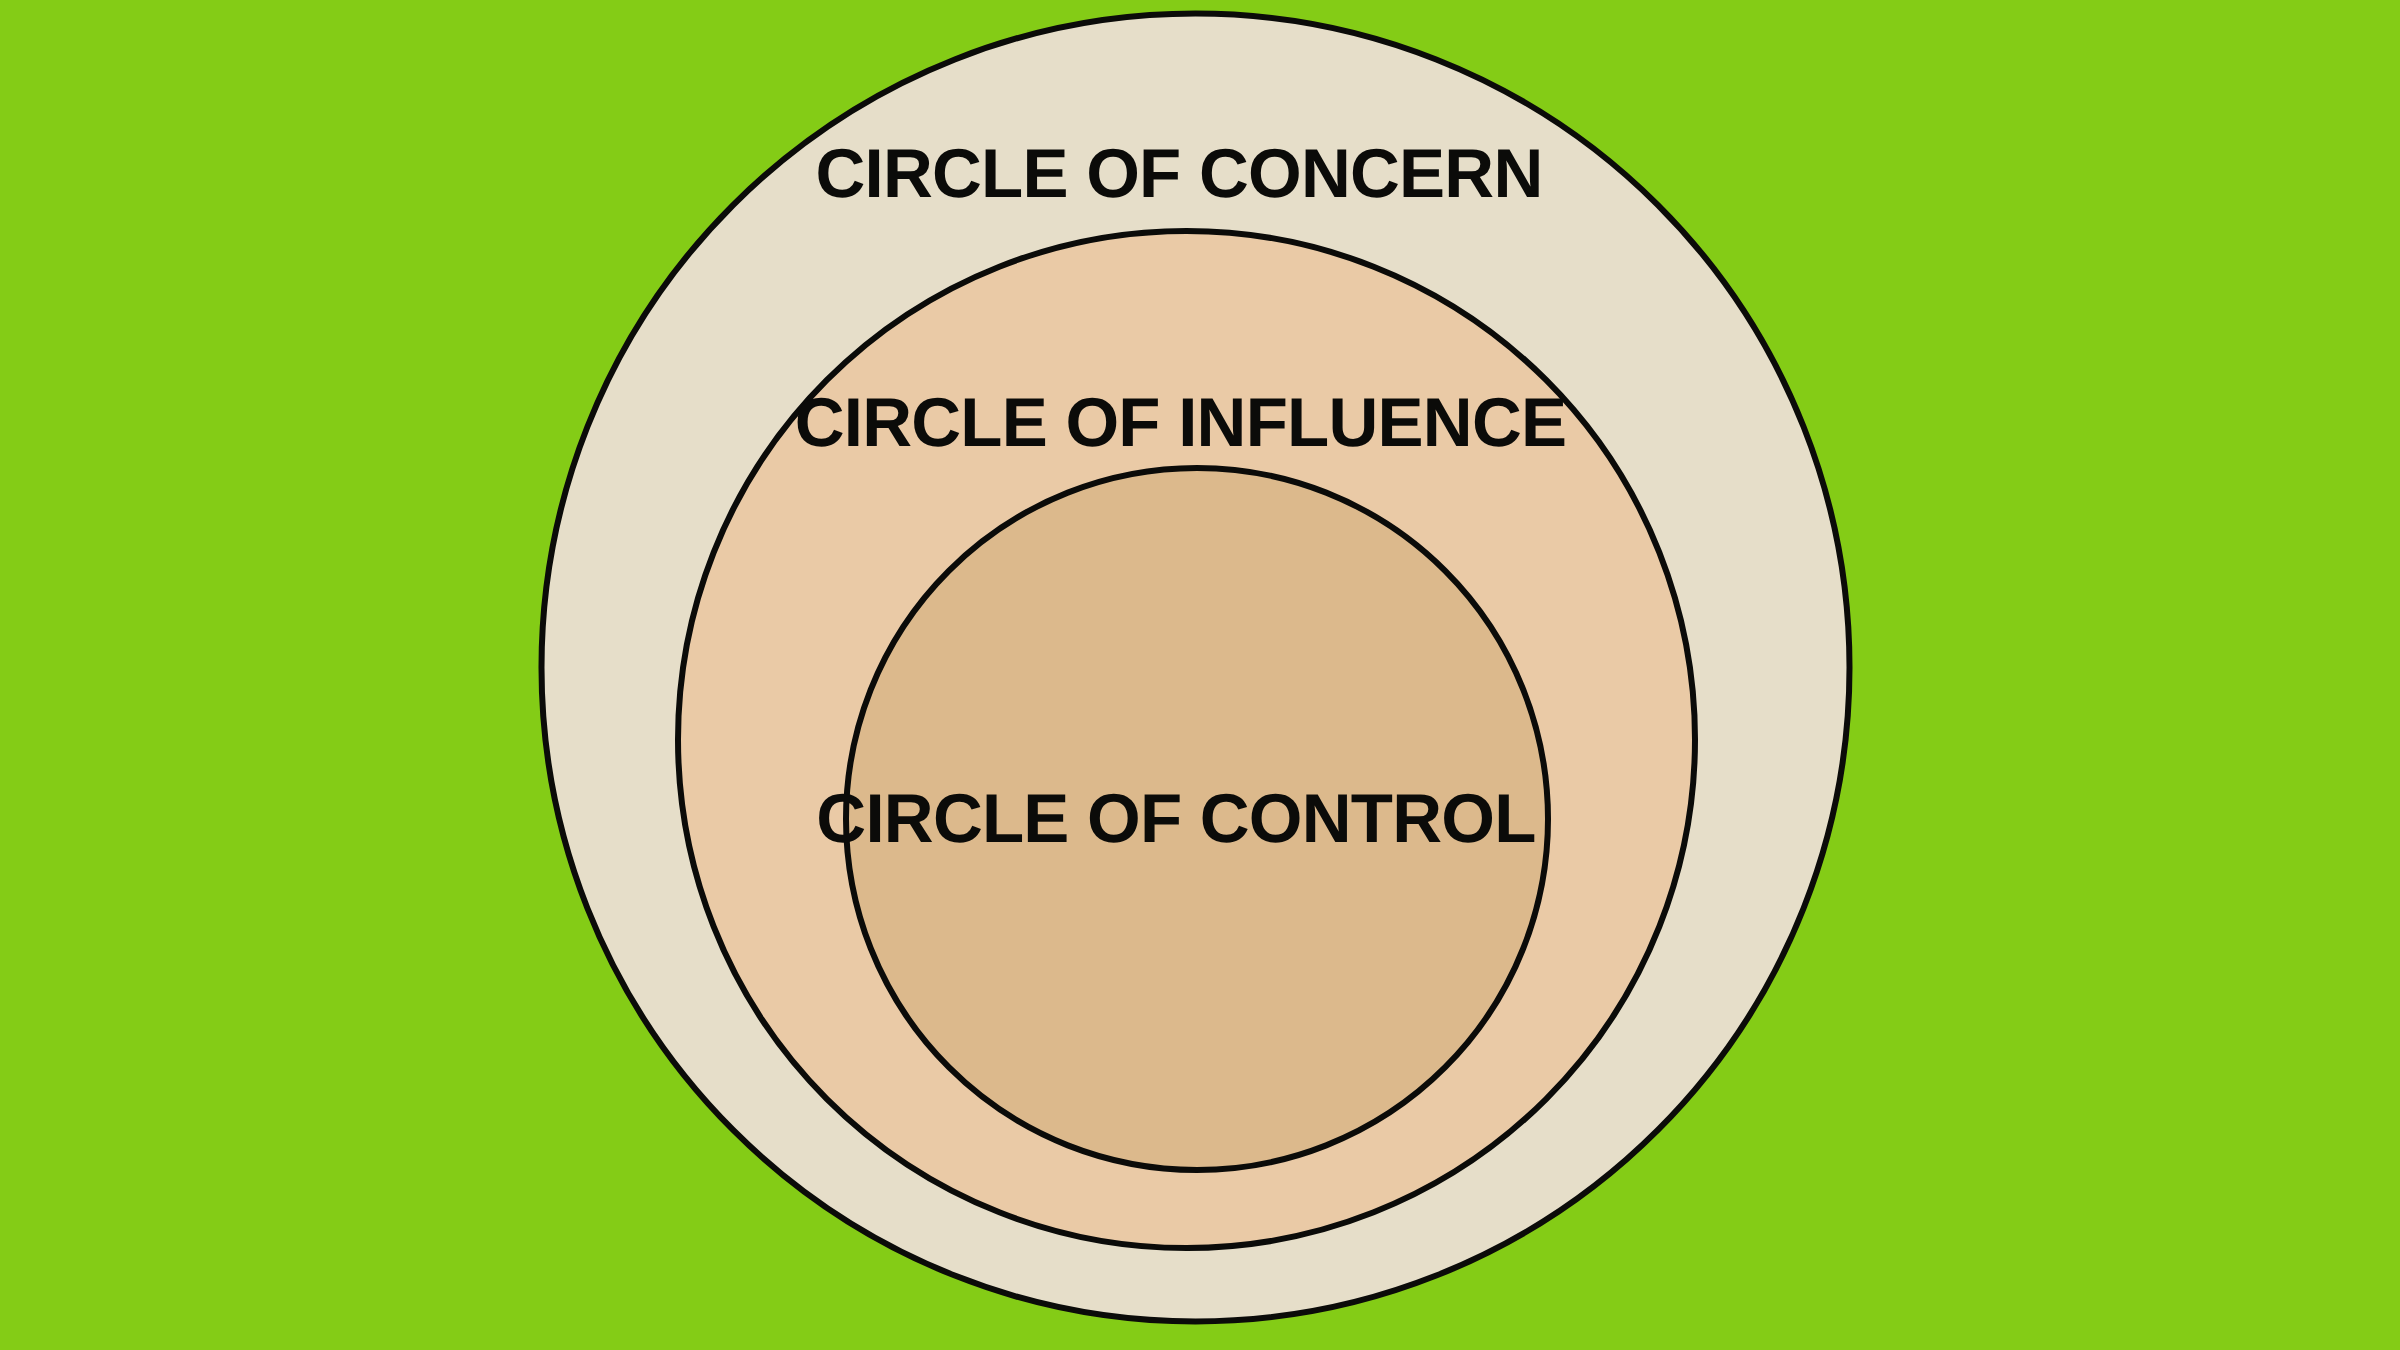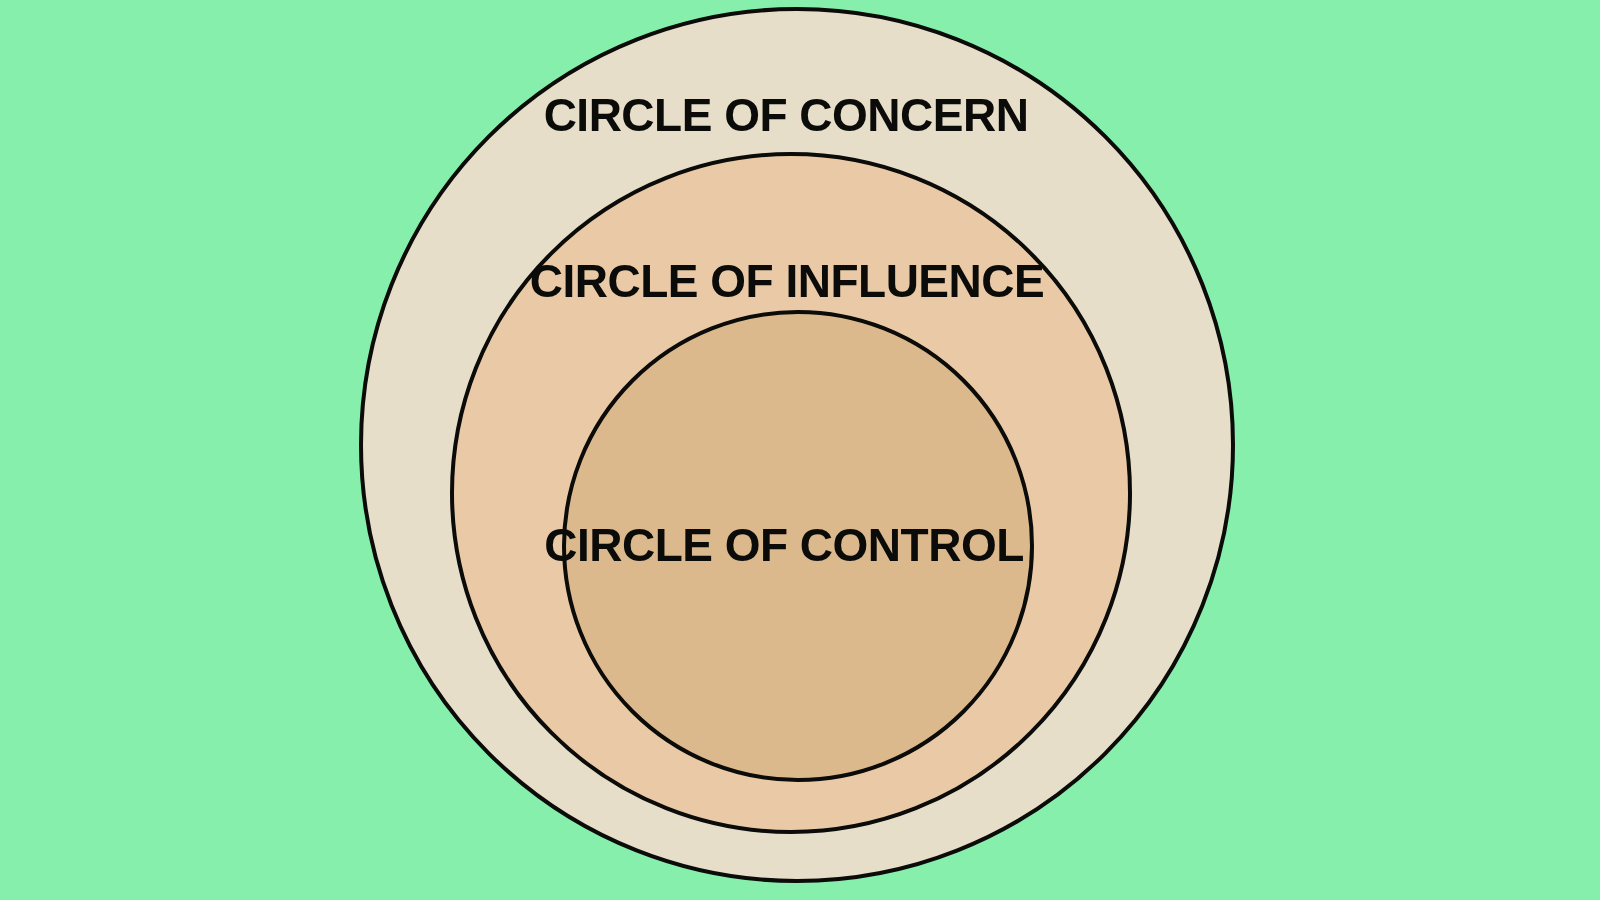--- a/index.html
+++ b/index.html
@@ -8,21 +8,21 @@
     width: 1600px;
     height: 900px;
     background: #FFFFFF;
     overflow: hidden;
     font-family: "Liberation Sans", sans-serif;
   }
   .stage {
     position: relative;
     width: 1600px;
     height: 900px;
-    background: #86efac;
+    background: #84cc16;
   }
   svg.diagram {
     display: block;
     width: 1600px;
     height: 900px;
   }
   .ring {
     stroke: #0B0B09;
     stroke-width: 4;
   }

